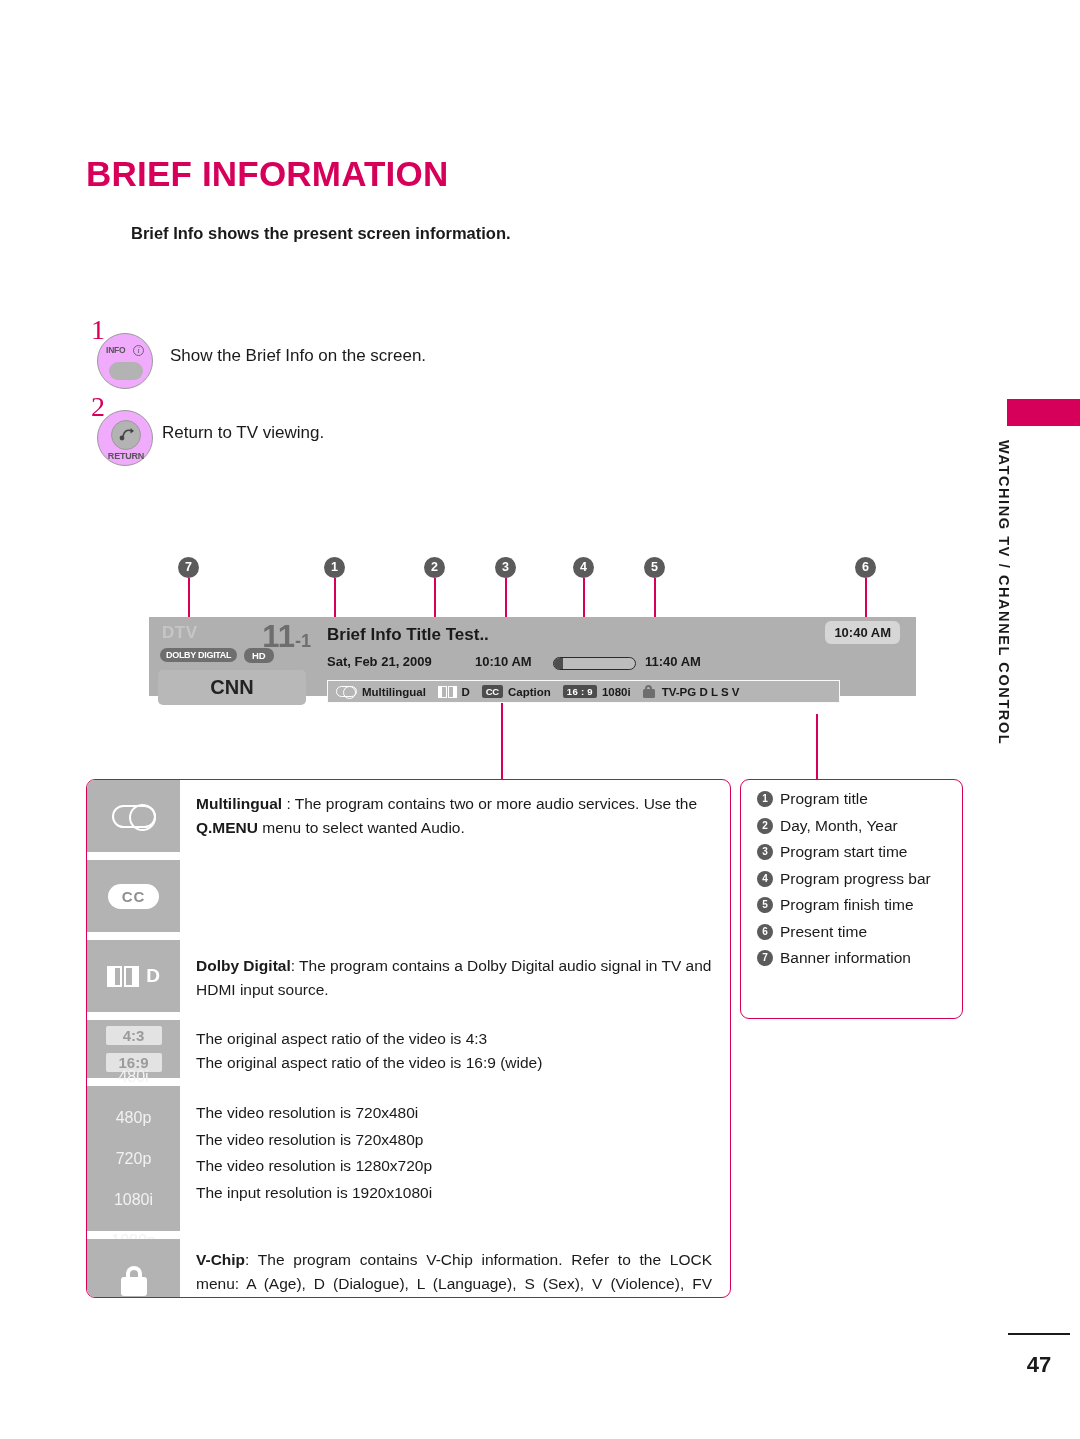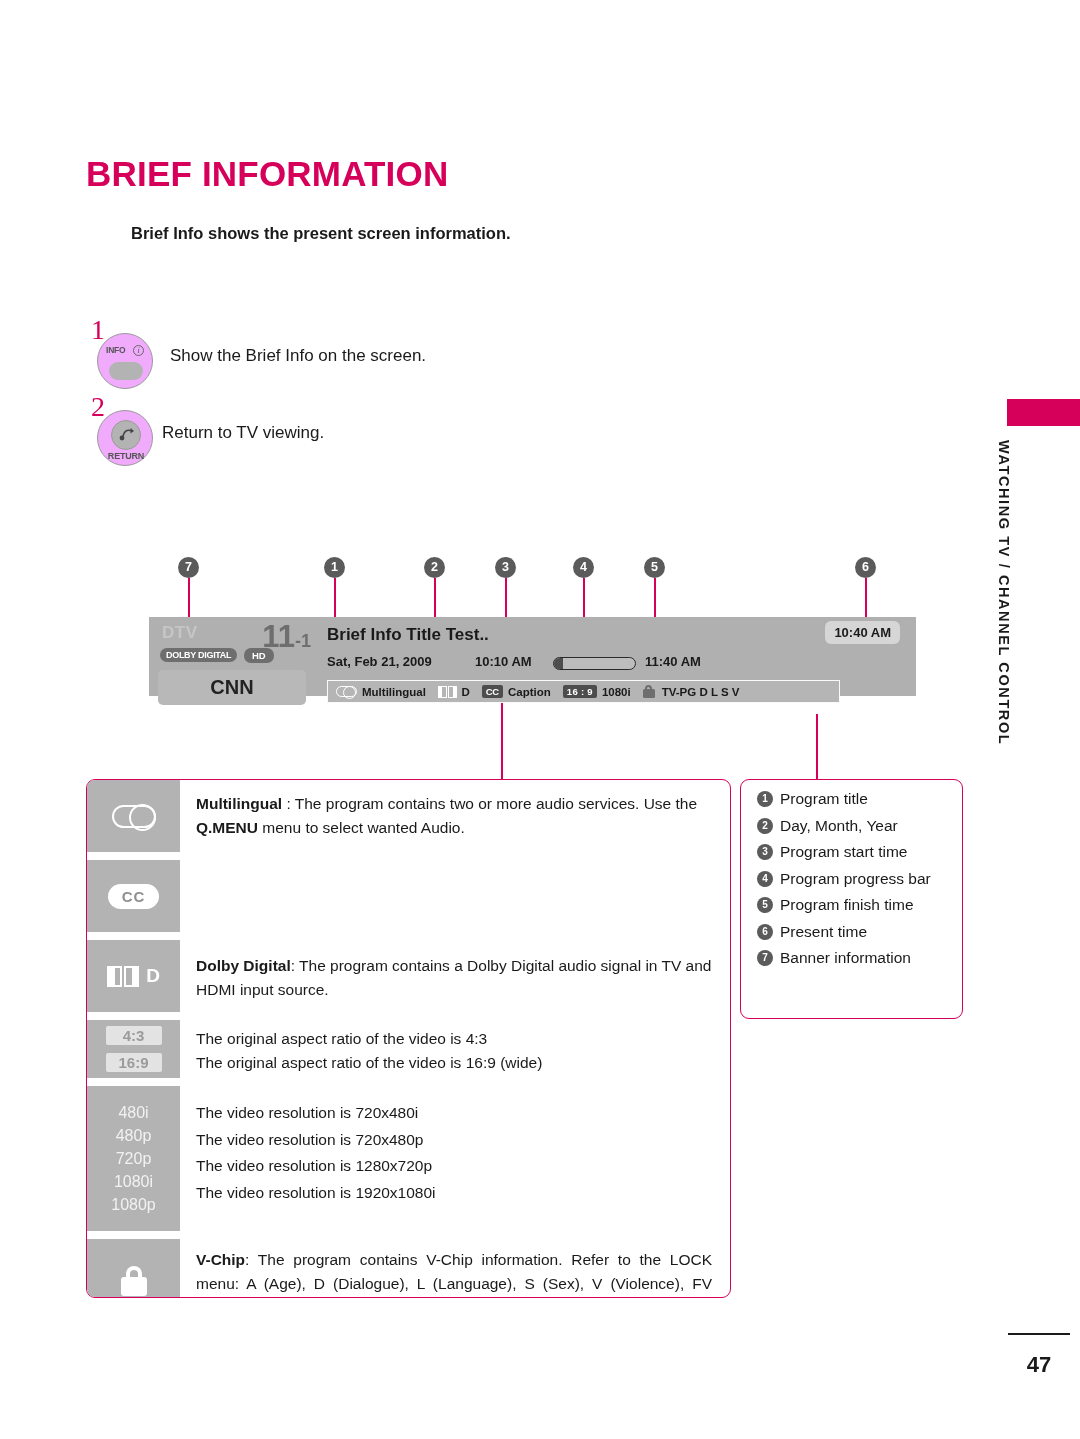--- a/index.html
+++ b/index.html
@@ -451,33 +451,33 @@
     </div>
     <div class="ltxt" style="padding-top:7px;">
       <div>The original aspect ratio of the video is 4:3</div>
       <div>The original aspect ratio of the video is 16:9 (wide)</div>
     </div>
   </div>
   <div class="gap"></div>
 
   <div class="lrow" style="height:145px;">
     <div class="lic">
-      <span class="stack" style="gap:5px;">
+      <span class="stack" style="gap:23px;">
         <span class="res-chip">480i</span>
         <span class="res-chip">480p</span>
         <span class="res-chip">720p</span>
         <span class="res-chip">1080i</span>
         <span class="res-chip">1080p</span>
       </span>
     </div>
     <div class="ltxt" style="padding-top:14px; line-height:1.72;">
       <div>The video resolution is 720x480i</div>
       <div>The video resolution is 720x480p</div>
       <div>The video resolution is 1280x720p</div>
-      <div>The video resolution is 1920x1080i</div>
+      <div>The input resolution is 1920x1080i</div>
     </div>
   </div>
   <div class="gap"></div>
 
   <div class="lrow" style="height:84px;">
     <div class="lic">
       <span class="big-lock">
           <span class="shack"></span>
           <span class="body"></span>
         </span>

